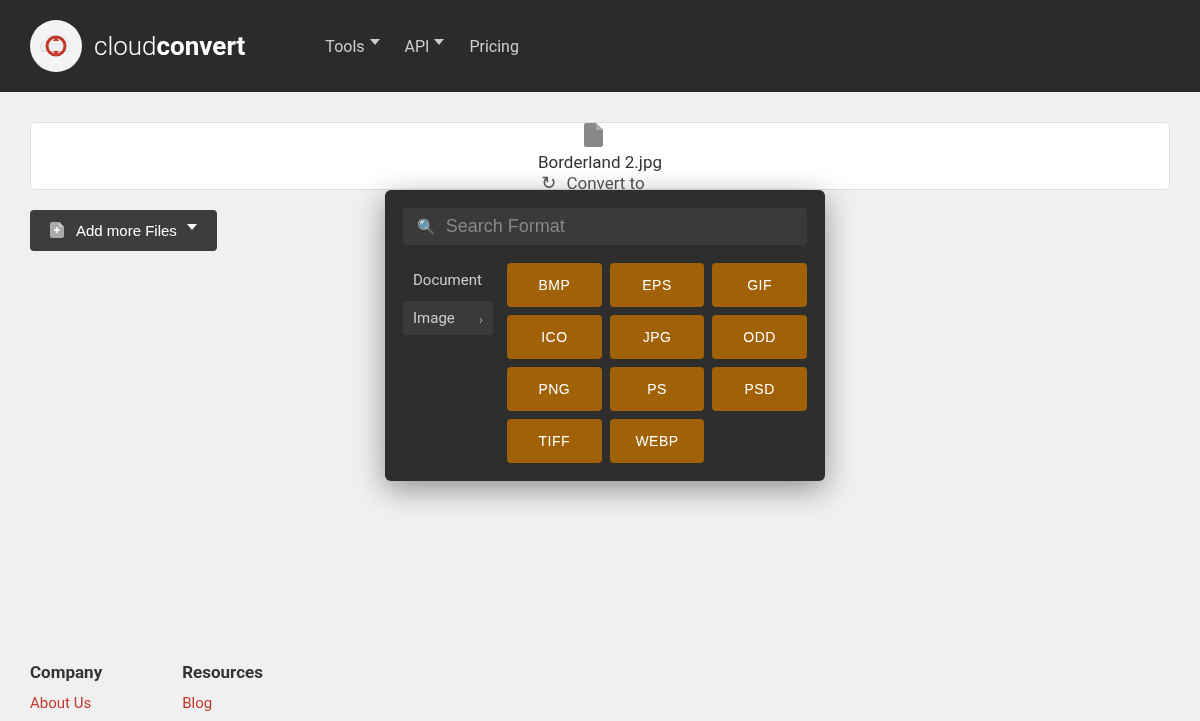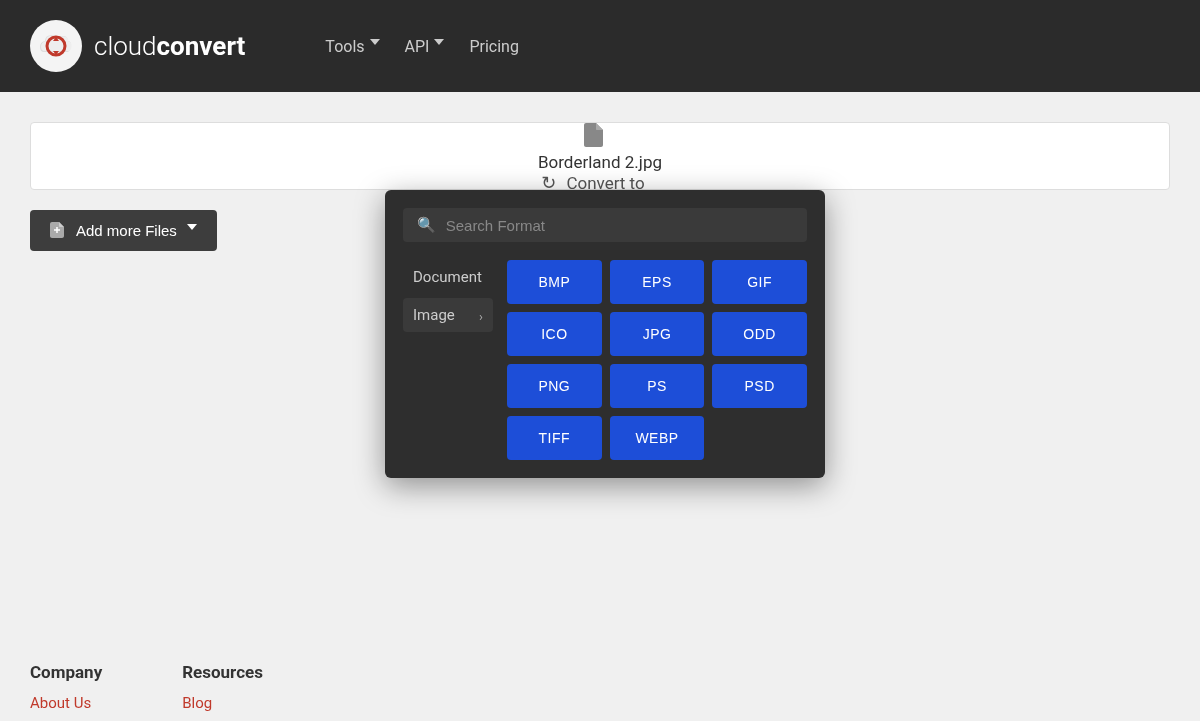--- a/index.html
+++ b/index.html
@@ -143,21 +143,21 @@
     }
     .search-icon-dd {
       color: #aaa;
       font-size: 15px;
     }
     .search-input {
       background: transparent;
       border: none;
       outline: none;
       color: #0ea5e9;
-      font-size: 15px;
+      font-size: 18px;
       width: 100%;
     }
     .search-input::placeholder { color: #888; }
 
     .dropdown-body {
       display: flex;
       gap: 14px;
     }
     .categories {
       display: flex;
@@ -181,21 +181,21 @@
       font-size: 13px;
     }
 
     .format-grid {
       display: grid;
       grid-template-columns: repeat(3, 1fr);
       gap: 8px;
       flex: 1;
     }
     .format-btn {
-      background: #1d4ed8;
+      background: #a16207;
       color: #fff;
       border: none;
       border-radius: 4px;
       padding: 14px 10px;
       font-size: 14px;
       font-weight: 500;
       cursor: pointer;
       text-align: center;
       letter-spacing: 0.5px;
     }

